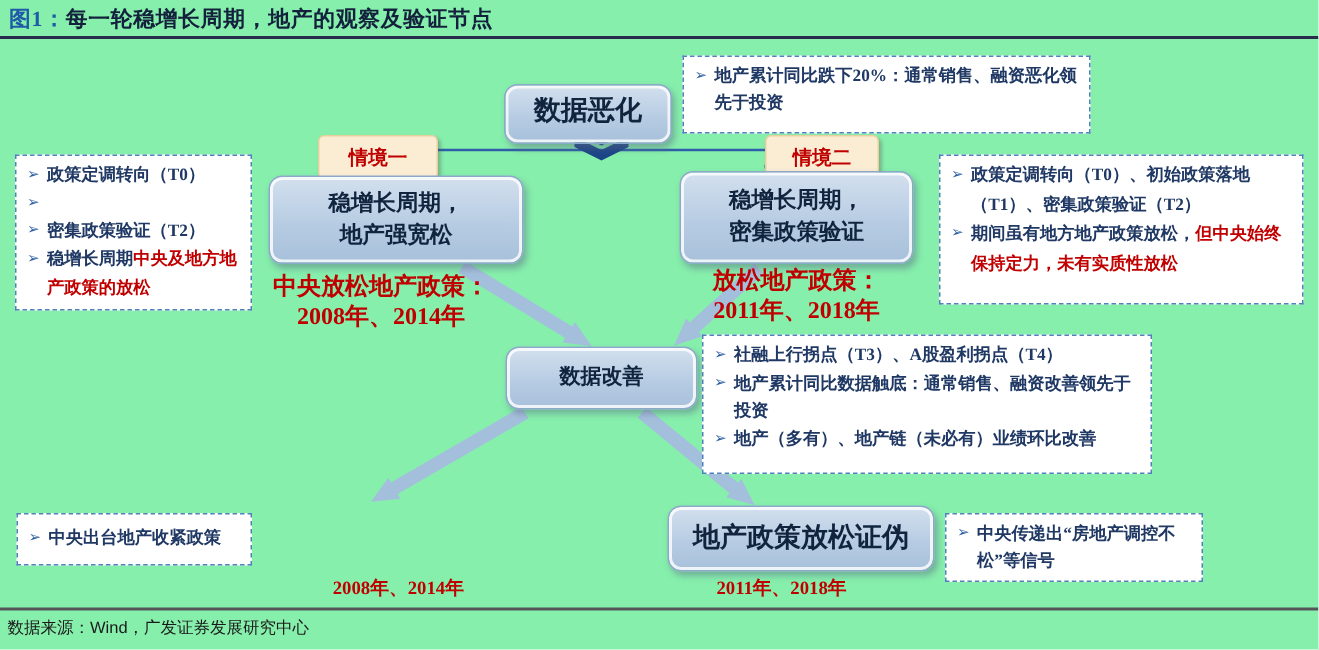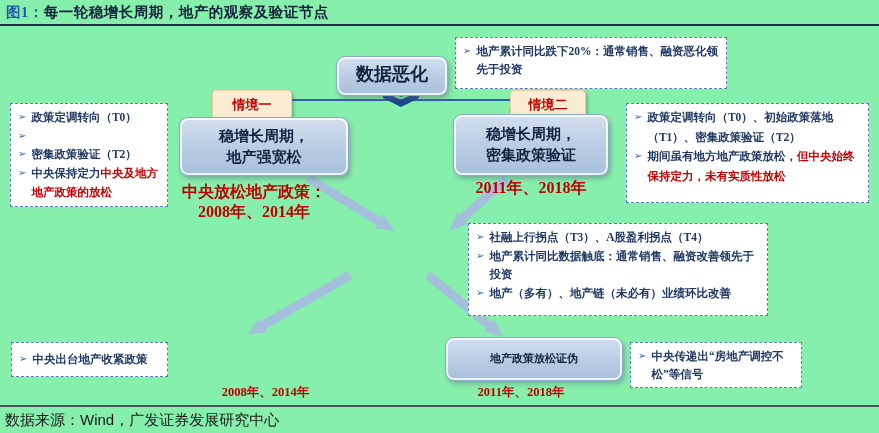--- a/index.html
+++ b/index.html
@@ -38,21 +38,21 @@
   .bullet .mk{color:#2e5fa3;font-size:10px;line-height:1.85;margin:0 5px 0 2px;flex:none;font-family:"DejaVu Sans",sans-serif;}
   .bullet .tx{flex:1;}
   .red{color:#c00000;}
   
   .rednote{position:absolute;color:#c00000;font-weight:bold;font-size:16px;text-align:center;line-height:1.28;}
   .years{position:absolute;color:#c00000;font-weight:bold;font-size:12.5px;text-align:center;}
   
   .overlay{position:absolute;left:0;top:0;pointer-events:none;}
   
   .ftr-rule{position:absolute;left:0;top:405px;width:879px;height:2px;background:#55565a;}
-  .ftr{position:absolute;left:5px;top:411px;font-size:15px;color:#1a1a1a;font-family:"Liberation Sans",sans-serif;}
+  .ftr{position:absolute;left:5px;top:411px;font-size:11px;color:#1a1a1a;font-family:"Liberation Sans",sans-serif;}
 </style>
 </head>
 <body>
 
 <div class="canvas">
 
   <div class="hdr">
     <span class="fig">图1：</span><span>每一轮稳增长周期，地产的观察及验证节点</span>
   </div>
   <div class="hdr-rule"></div>
@@ -117,43 +117,47 @@
     </div>
     <div class="bullet">
       <span class="mk">➢</span>
     </div>
     <div class="bullet">
       <span class="mk">➢</span>
       <span class="tx">密集政策验证（T2）</span>
     </div>
     <div class="bullet">
       <span class="mk">➢</span>
-      <span class="tx"><span>中央保持定力</span><span class="red">中央及地方地产政策的放松</span></span>
+      <span class="tx"><span>稳增长周期</span><span class="red">中央及地方地产政策的放松</span></span>
     </div>
   </div>
 
   <div class="dashed" style="left:626px;top:103px;width:243px;height:100px;line-height:1.7;">
     <div class="bullet">
       <span class="mk">➢</span>
       <span class="tx">政策定调转向（T0）、初始政策落地（T1）、密集政策验证（T2）</span>
     </div>
     <div class="bullet">
       <span class="mk">➢</span>
       <span class="tx"><span>期间虽有地方地产政策放松，</span><span class="red">但中央始终保持定力，未有实质性放松</span></span>
     </div>
   </div>
 
   <div class="rednote" style="left:178px;top:182px;width:152px;">
     <div>中央放松地产政策：</div>
     <div>2008年、2014年</div>
   </div>
   <div class="rednote" style="left:443px;top:178px;width:176px;">
+    <div>放松地产政策：</div>
     <div>2011年、2018年</div>
   </div>
 
+  <div class="node" style="left:337px;top:231px;width:126px;height:40px;font-size:14px;">
+    <div class="ln">数据改善</div>
+  </div>
 
   <div class="dashed" style="left:468px;top:223px;width:300px;height:93px;line-height:1.62;">
     <div class="bullet">
       <span class="mk">➢</span>
       <span class="tx">社融上行拐点（T3）、A股盈利拐点（T4）</span>
     </div>
     <div class="bullet">
       <span class="mk">➢</span>
       <span class="tx">地产累计同比数据触底：通常销售、融资改善领先于投资</span>
     </div>
@@ -165,21 +169,21 @@
 
   <div class="dashed" style="left:11px;top:342px;width:157px;height:35px;display:flex;align-items:center;">
     <div class="bullet">
       <span class="mk">➢</span>
       <span class="tx">中央出台地产收紧政策</span>
     </div>
   </div>
 
   <div class="years" style="left:177px;top:384px;width:177px;">2008年、2014年</div>
 
-  <div class="node" style="left:445px;top:337px;width:176px;height:42px;font-size:11px;">
+  <div class="node" style="left:445px;top:337px;width:176px;height:42px;font-size:18px;">
     <div class="ln">地产政策放松证伪</div>
   </div>
   <div class="years" style="left:433px;top:384px;width:176px;">2011年、2018年</div>
 
   <div class="dashed" style="left:630px;top:342px;width:172px;height:46px;">
     <div class="bullet">
       <span class="mk">➢</span>
       <span class="tx">中央传递出“房地产调控不松”等信号</span>
     </div>
   </div>

